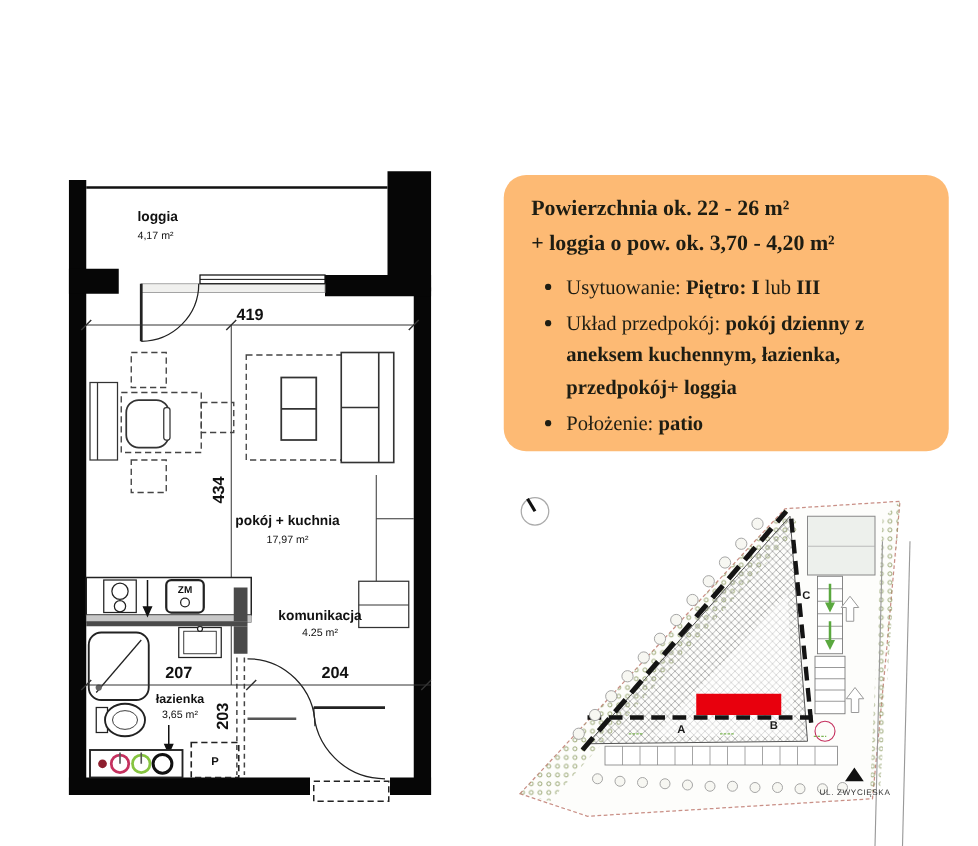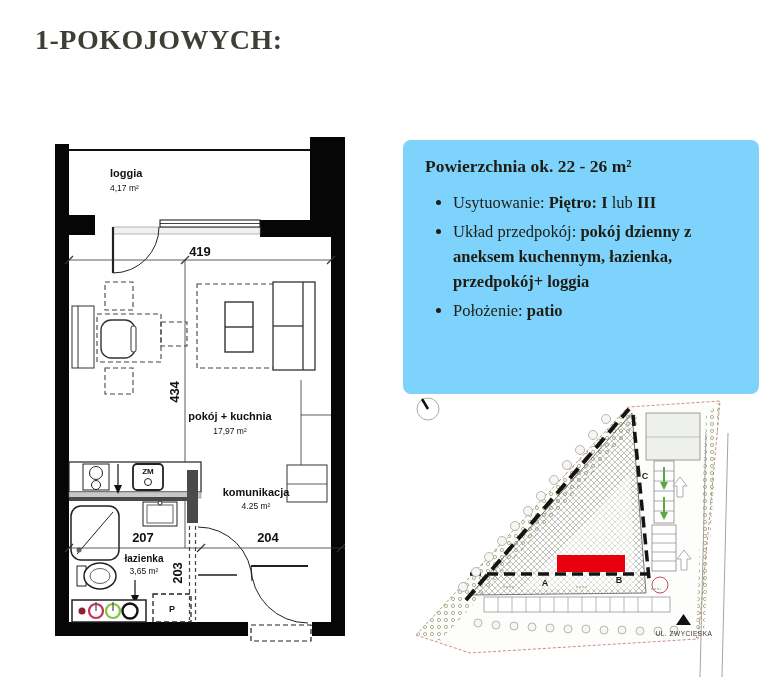--- a/index.html
+++ b/index.html
@@ -4,22 +4,22 @@
 <style>
   html,body{margin:0;padding:0;}
   body{width:782px;height:677px;position:relative;background:#ffffff;overflow:hidden;
        font-family:"Liberation Sans",sans-serif;}
   .page{position:absolute;inset:0;}
 
   .title{position:absolute;left:35px;top:20px;
          font-family:"Liberation Serif",serif;font-weight:bold;
          font-size:28px;line-height:1.45;letter-spacing:.5px;color:#3c3f33;}
 
-  .info-box{position:absolute;left:403px;top:140px;width:356px;height:254px;
-            background:#7dd3fc;border-radius:8px;box-sizing:border-box;
+  .info-box{position:absolute;left:403px;top:140px;width:356px;height:221px;
+            background:#fdba74;border-radius:18px;box-sizing:border-box;
             padding:13px 18px 0 22px;color:#1e1d13;
             font-family:"Liberation Serif",serif;}
   .info-box .head{font-weight:bold;font-size:17.5px;line-height:1.58;}
   .info-box ul{margin:9px 0 0 0;padding-left:24px;font-size:16.5px;line-height:1.52;}
   .info-box li{margin:4px;}
   .info-box li b{font-weight:bold;}
 
   .floor-plan{position:absolute;left:55px;top:130px;width:290px;height:515px;}
   .site-plan{position:absolute;left:408px;top:393px;width:374px;height:284px;}
 
@@ -30,25 +30,25 @@
   .fix{font-weight:bold;font-size:8px;fill:#111;}
   .site-label{font-weight:bold;font-size:9px;fill:#1a1a1a;}
   .street{font-size:6.5px;letter-spacing:.5px;fill:#333;}
 </style>
 </head>
 <body>
 
 <div class="page">
 
   <div class="title">
-    <div>1-POKOJOWYCH:</div>
   </div>
 
   <div class="info-box">
     <div class="head">Powierzchnia ok. 22 - 26 m²</div>
+    <div class="head">+ loggia o pow. ok. 3,70 - 4,20 m²</div>
     <ul>
         <li><span>Usytuowanie: </span><b>Piętro: I</b><span> lub </span><b>III</b></li>
         <li><span>Układ przedpokój: </span><b>pokój dzienny z aneksem kuchennym, łazienka, przedpokój+ loggia</b></li>
         <li><span>Położenie: </span><b>patio</b></li>
       </ul>
   </div>
 
   <svg class="floor-plan" viewBox="0 0 290 515">
 
     <g fill="#060606">

